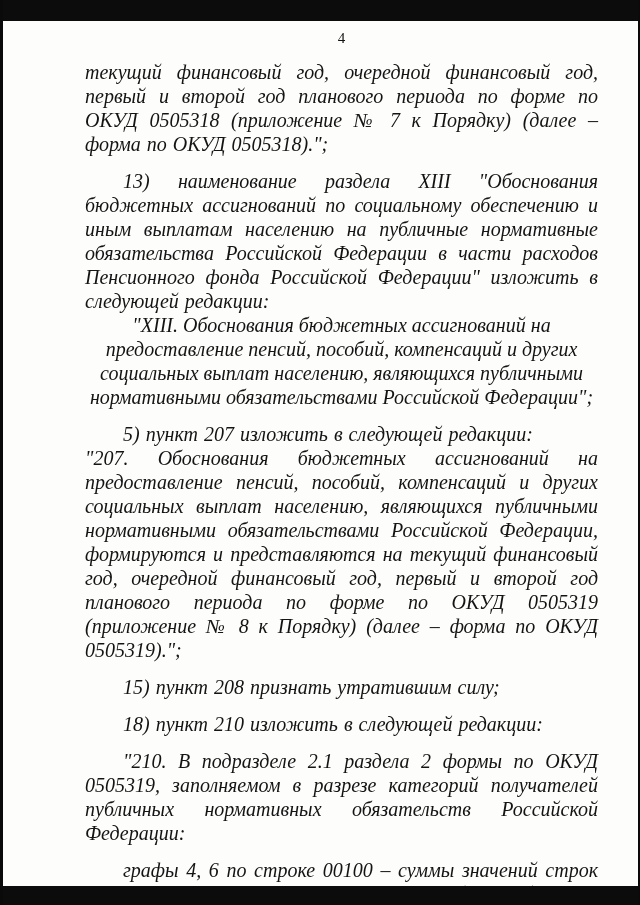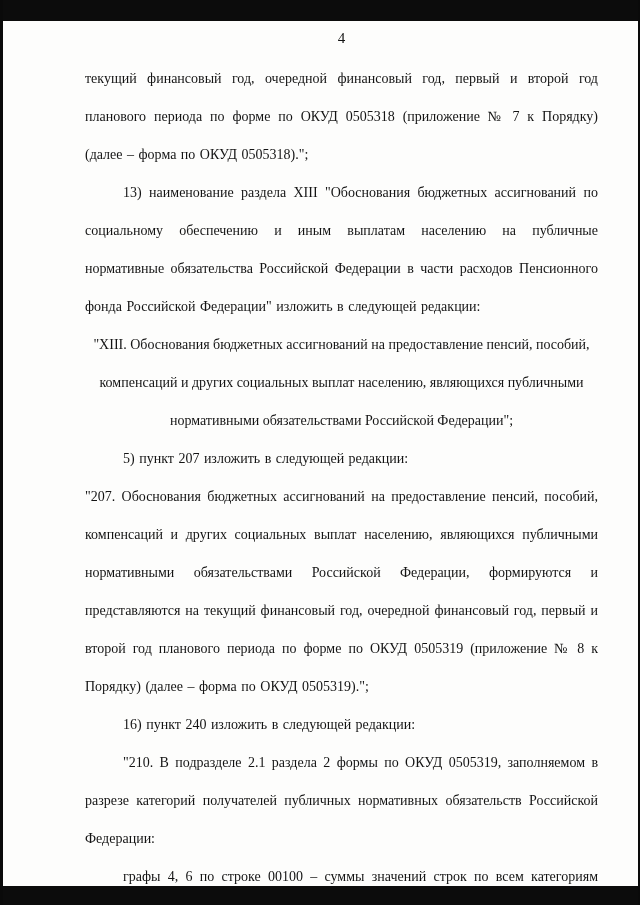--- a/index.html
+++ b/index.html
@@ -35,26 +35,27 @@
     padding: 0 40px 0 82px;
     color: #141414;
   }
   .page-number {
     text-align: center;
     font-size: 15px;
     margin: 9px 0 13px 0;
   }
   p.para {
     margin: 0;
-    font-size: 14px;
-    line-height: 38px;
+    font-size: 20px;
+    line-height: 24px;
     text-align: justify;
     word-spacing: 1px;
+    font-style: italic;
   }
-  p.para.indent { text-indent: 38px; }
+  p.para.indent { text-indent: 38px; margin-top: 13px; }
   p.para.center {
     text-align: center;
     text-indent: 0;
     word-spacing: normal;
   }
 </style>
 </head>
 <body>
 
 <div class="page">
@@ -66,22 +67,23 @@
     <p class="para">текущий финансовый год, очередной финансовый год, первый и второй год планового периода по форме по ОКУД 0505318 (приложение № 7 к Порядку) (далее – форма по ОКУД 0505318).";</p>
 
     <p class="para indent">13) наименование раздела XIII "Обоснования бюджетных ассигнований по социальному обеспечению и иным выплатам населению на публичные нормативные обязательства Российской Федерации в части расходов Пенсионного фонда Российской Федерации" изложить в следующей редакции:</p>
 
     <p class="para center">"XIII. Обоснования бюджетных ассигнований на предоставление пенсий, пособий, компенсаций и других социальных выплат населению, являющихся публичными нормативными обязательствами Российской Федерации";</p>
 
     <p class="para indent">5) пункт 207 изложить в следующей редакции:</p>
 
     <p class="para">"207. Обоснования бюджетных ассигнований на предоставление пенсий, пособий, компенсаций и других социальных выплат населению, являющихся публичными нормативными обязательствами Российской Федерации, формируются и представляются на текущий финансовый год, очередной финансовый год, первый и второй год планового периода по форме по ОКУД 0505319 (приложение № 8 к Порядку) (далее – форма по ОКУД 0505319).";</p>
 
+    <p class="para indent">15) пункт 208 признать утратившим силу;</p>
 
-    <p class="para indent">16) пункт 240 изложить в следующей редакции:</p>
+    <p class="para indent">18) пункт 210 изложить в следующей редакции:</p>
 
     <p class="para indent">"210. В подразделе 2.1 раздела 2 формы по ОКУД 0505319, заполняемом в разрезе категорий получателей публичных нормативных обязательств Российской Федерации:</p>
 
 
     <p class="para indent">графы 4, 6 по строке 00100 – суммы значений строк по всем категориям получателей публичного нормативного обязательства Российской Федерации по соответствующим графам 4, 6 подраздела 2.1 раздела 2;</p>
   </div>
 
   <div class="scan-bar bottom"></div>
 </div>
 

